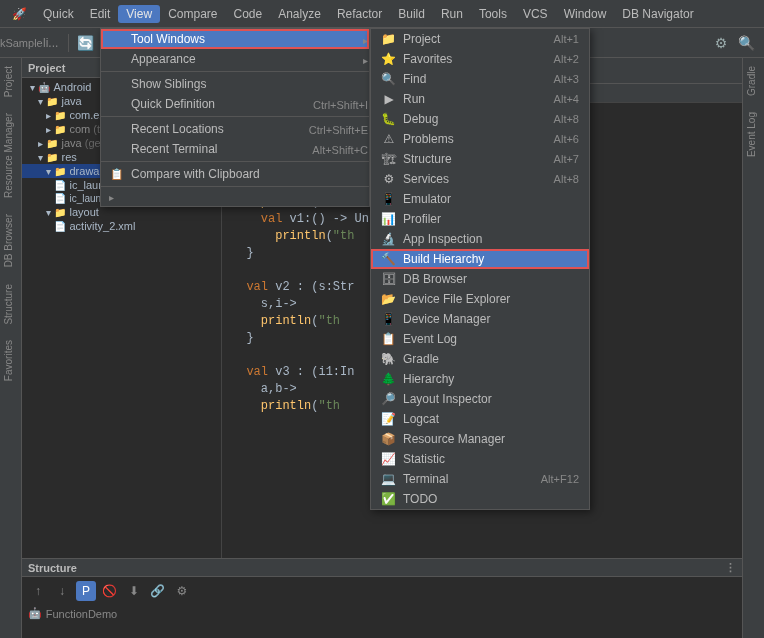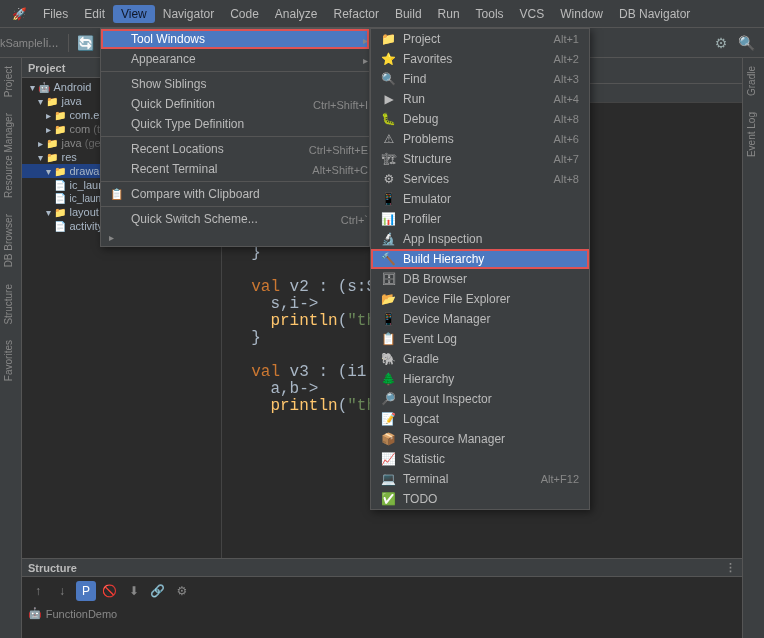--- a/index.html
+++ b/index.html
@@ -25,21 +25,21 @@
       position: relative;
       z-index: 100;
     }
     .menu-bar-item {
       padding: 2px 8px;
       cursor: pointer;
       color: #bbb;
       font-size: 12px;
       border-radius: 3px;
     }
-    .menu-bar-item.active { background: #4c78c0; color: #0f172a; }
+    .menu-bar-item.active { background: #4c78c0; color: #e5e5e5; }
 
     
     .toolbar {
       display: flex;
       align-items: center;
       background: #3c3f41;
       height: 30px;
       padding: 0 6px;
       border-bottom: 1px solid #555;
       gap: 4px;
@@ -145,21 +145,21 @@
       color: #888;
       border-right: 1px solid #444;
       cursor: pointer;
       gap: 4px;
     }
     .tab.active { background: #2b2b2b; color: #ccc; }
     .code-content {
       flex: 1;
       padding: 6px 10px;
       font-family: 'Courier New', monospace;
-      font-size: 16px;
+      font-size: 12px;
       color: #a9b7c6;
       overflow: hidden;
     }
     .code-line { line-height: 17px; white-space: nowrap; }
     .kw { color: #cc7832; }
     .fn { color: #ffc66d; }
     .str { color: #6a8759; }
     .annotation { color: #bbb; }
 
     
@@ -282,24 +282,24 @@
     }
     .tool-menu-item-left { display: flex; align-items: center; gap: 6px; }
     .tool-icon { width: 16px; text-align: center; font-size: 12px; }
     .tool-shortcut { color: #888; font-size: 11px; }
   </style>
 </head>
 <body>
 
 <div class="menu-bar">
   <span class="menu-bar-item">🚀</span>
-  <span class="menu-bar-item">Files</span>
+  <span class="menu-bar-item">Quick</span>
   <span class="menu-bar-item">Edit</span>
   <span class="menu-bar-item active">View</span>
-  <span class="menu-bar-item">Navigator</span>
+  <span class="menu-bar-item">Compare</span>
   <span class="menu-bar-item">Code</span>
   <span class="menu-bar-item">Analyze</span>
   <span class="menu-bar-item">Refactor</span>
   <span class="menu-bar-item">Build</span>
   <span class="menu-bar-item">Run</span>
   <span class="menu-bar-item">Tools</span>
   <span class="menu-bar-item">VCS</span>
   <span class="menu-bar-item">Window</span>
   <span class="menu-bar-item">DB Navigator</span>
 </div>
@@ -476,26 +476,20 @@
         <span>Show Siblings</span>
       </div>
     </div>
     <div class="menu-item">
       <div class="menu-item-left">
         <span class="menu-item-icon"></span>
         <span>Quick Definition</span>
       </div>
       <span class="menu-shortcut">Ctrl+Shift+I</span>
     </div>
-    <div class="menu-item">
-      <div class="menu-item-left">
-        <span class="menu-item-icon"></span>
-        <span>Quick Type Definition</span>
-      </div>
-    </div>
     <div class="menu-sep"></div>
     <div class="menu-item">
       <div class="menu-item-left">
         <span class="menu-item-icon"></span>
         <span>Recent Locations</span>
       </div>
       <span class="menu-shortcut">Ctrl+Shift+E</span>
     </div>
     <div class="menu-item">
       <div class="menu-item-left">
@@ -506,27 +500,20 @@
     </div>
     <div class="menu-sep"></div>
     <div class="menu-item">
       <div class="menu-item-left">
         <span class="menu-item-icon">📋</span>
         <span>Compare with Clipboard</span>
       </div>
     </div>
     <div class="menu-sep"></div>
     <div class="menu-item">
-      <div class="menu-item-left">
-        <span class="menu-item-icon"></span>
-        <span>Quick Switch Scheme...</span>
-      </div>
-      <span class="menu-shortcut">Ctrl+`</span>
-    </div>
-    <div class="menu-item">
       <span class="menu-arrow">▸</span>
     </div>
   </div>
 
   <div class="tool-windows-menu">
     <div class="tool-menu-item">
       <div class="tool-menu-item-left">
         <span class="tool-icon">📁</span>
         <span>Project</span>
       </div>

